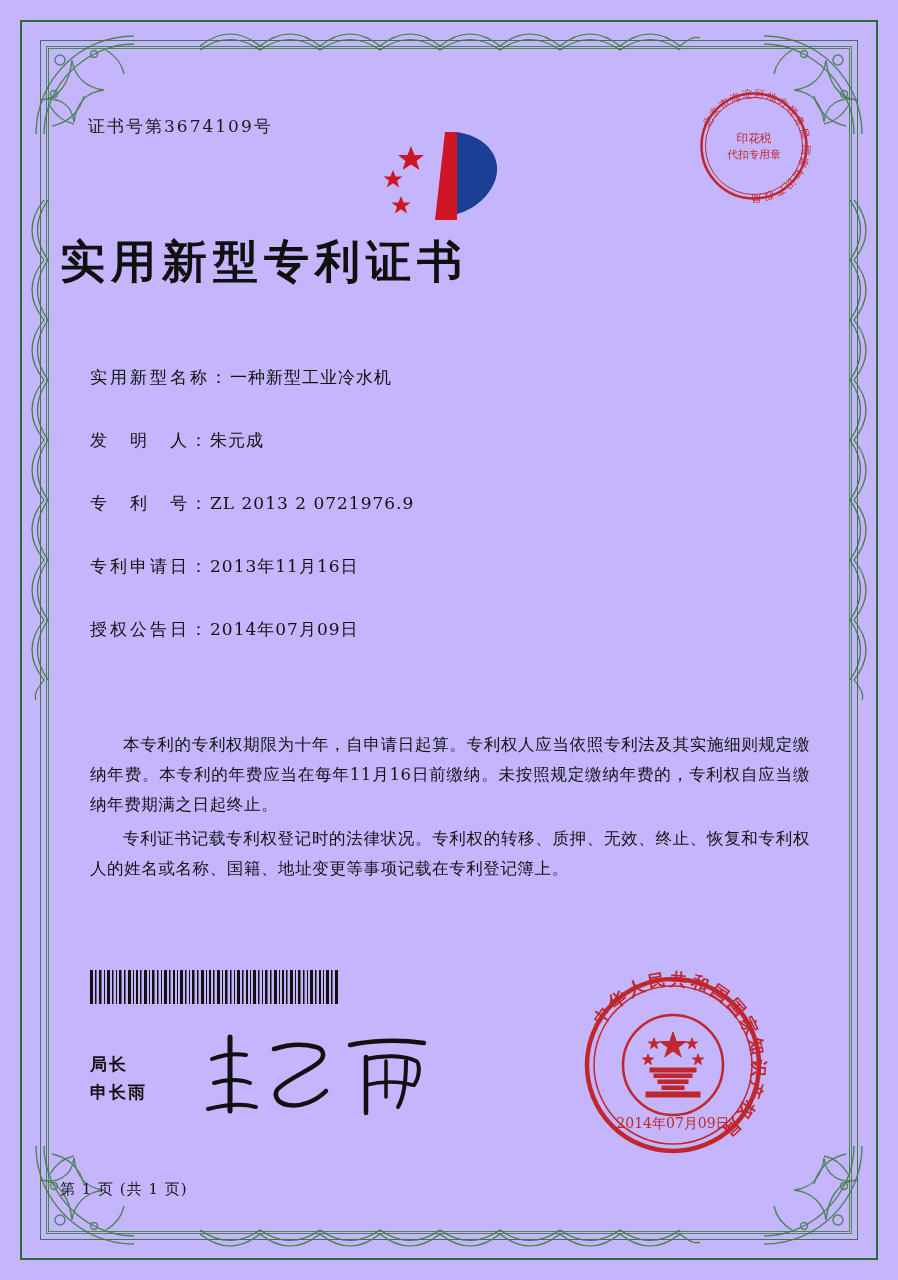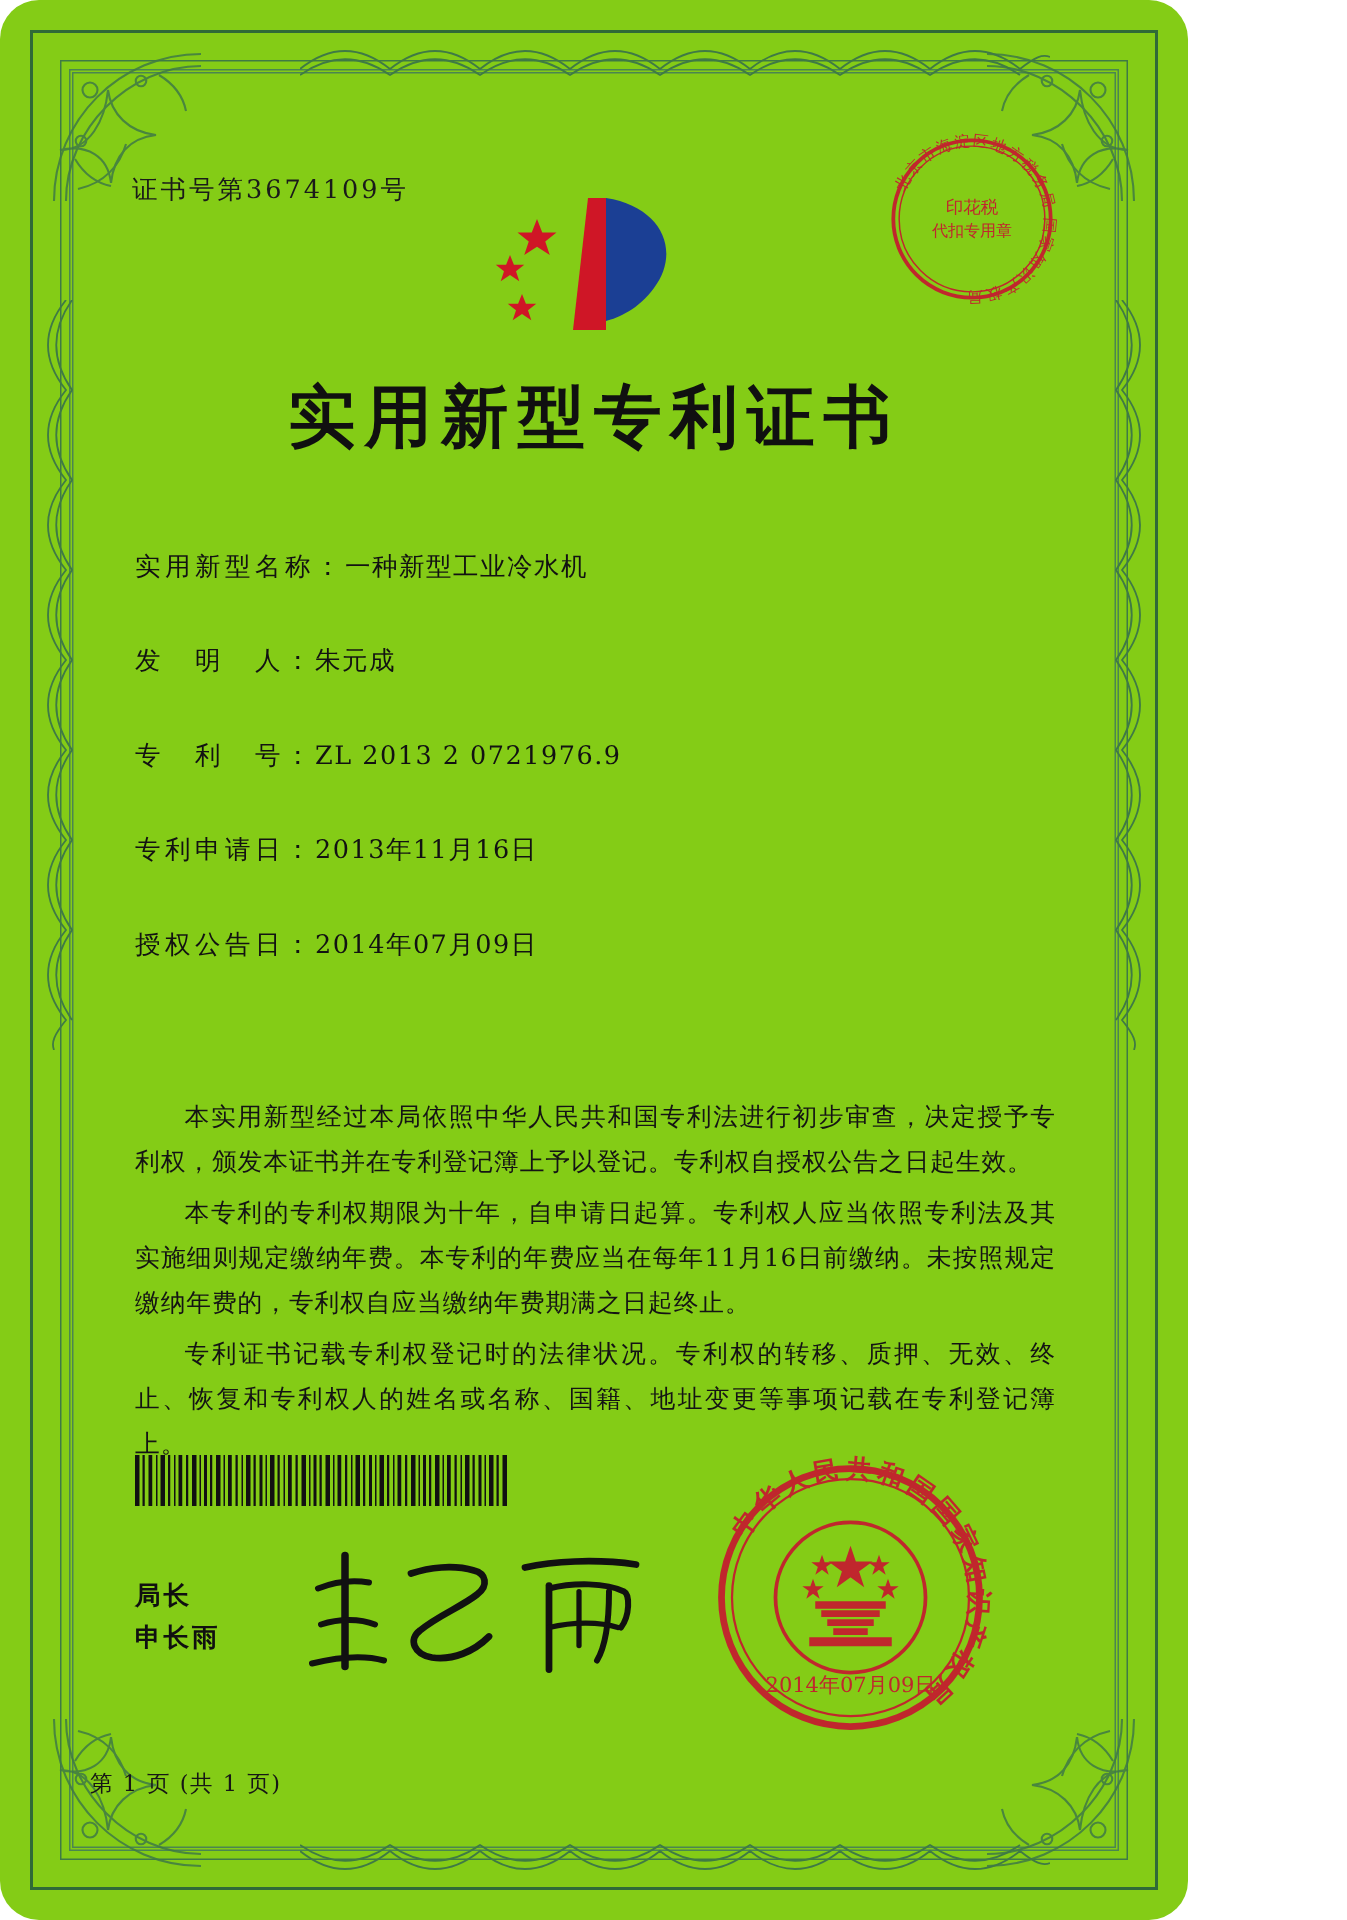--- a/index.html
+++ b/index.html
@@ -5,25 +5,24 @@
   html, body {
     margin: 0;
     padding: 0;
     background: #ffffff;
   }
   body {
     font-family: "Liberation Serif", "DejaVu Serif", serif;
   }
   .page {
     position: relative;
-    width: 792px;
+    width: 898px;
     height: 1280px;
-    background: #84cc16;
+    background: #c4b5fd;
     overflow: hidden;
-    border-radius: 26px;
   }
   
   .border-outer {
     position: absolute;
     left: 20px; top: 20px; right: 20px; bottom: 20px;
     border: 2px solid #2f6b37;
     box-sizing: border-box;
   }
   .border-inner {
     position: absolute;
@@ -97,22 +96,21 @@
     position: absolute;
     right: 16px;
     top: 18px;
     width: 136px;
     height: 136px;
   }
   .main-title {
     position: absolute;
     left: 0;
     right: 0;
-    top: 188px;
-    text-align: center;
+    top: 172px;
     font-size: 45px;
     font-weight: bold;
     letter-spacing: 6px;
     color: #101010;
     font-family: "DejaVu Serif", serif;
   }
   .fields {
     position: absolute;
     left: 30px;
     right: 30px;
@@ -326,21 +324,20 @@
       </div>
       <div class="field-row">
         <span class="field-label">专利申请日：</span><span class="field-value">2013年11月16日</span>
       </div>
       <div class="field-row">
         <span class="field-label">授权公告日：</span><span class="field-value">2014年07月09日</span>
       </div>
     </div>
 
     <div class="paragraphs">
-      <p>本实用新型经过本局依照中华人民共和国专利法进行初步审查，决定授予专利权，颁发本证书并在专利登记簿上予以登记。专利权自授权公告之日起生效。</p>
       <p>本专利的专利权期限为十年，自申请日起算。专利权人应当依照专利法及其实施细则规定缴纳年费。本专利的年费应当在每年11月16日前缴纳。未按照规定缴纳年费的，专利权自应当缴纳年费期满之日起终止。</p>
       <p>专利证书记载专利权登记时的法律状况。专利权的转移、质押、无效、终止、恢复和专利权人的姓名或名称、国籍、地址变更等事项记载在专利登记簿上。</p>
     </div>
 
     <svg class="barcode" viewBox="0 0 250 34" preserveAspectRatio="none">
       <g fill="#111">
         <rect x="0" y="0" width="3" height="34"></rect>
           <rect x="5" y="0" width="1.5" height="34"></rect>
         <rect x="9" y="0" width="2.5" height="34"></rect>
           <rect x="14" y="0" width="1" height="34"></rect>

